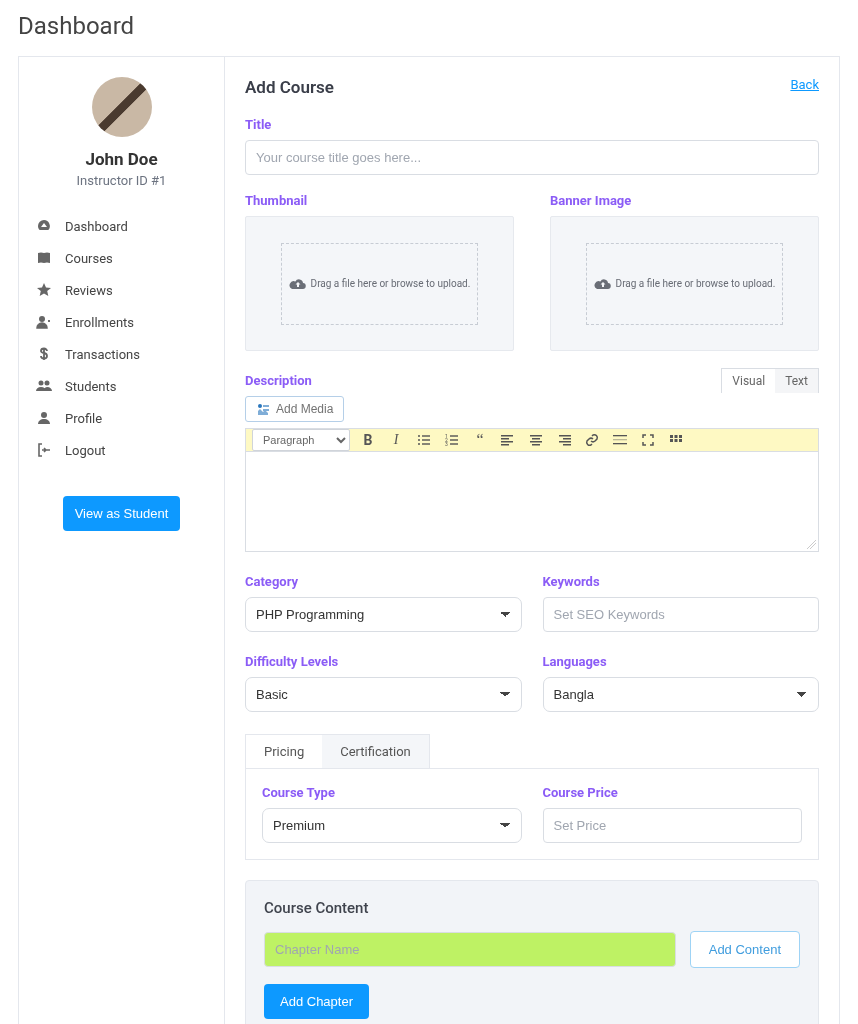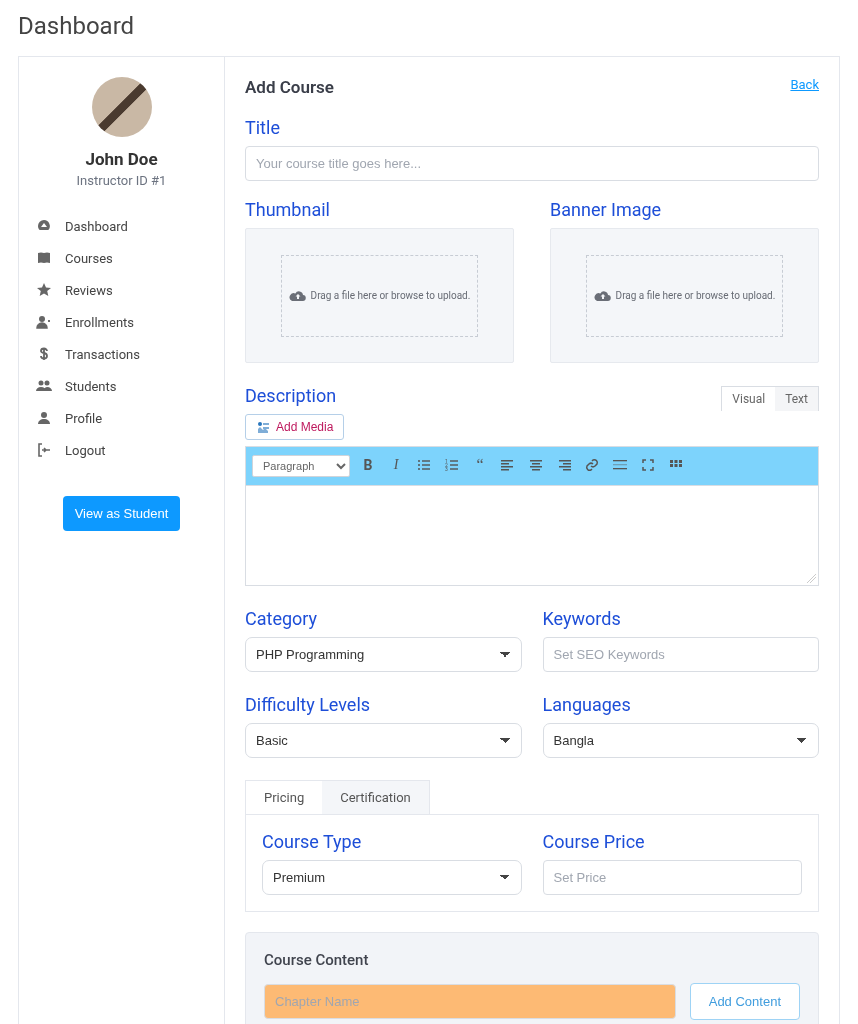--- a/index.html
+++ b/index.html
@@ -16,47 +16,47 @@
 .nav-item .ic { width: 18px; height: 18px; display:flex;align-items:center;justify-content:center;color:#666; }
 .nav-item .lbl { font-size: 13px; color: #444; }
 .btn { border: none; border-radius: 4px; padding: 8px 14px; font-size: 13px; cursor: pointer; }
 .btn-primary { background:#0d99ff; color:#fff; }
 .btn-outline-info { background:#fff; color:#409dde; border:1px solid #9ed3f5; }
 .view-student { margin-top: 30px; padding: 10px 12px; }
 .main { flex: 1; padding: 20px 20px 28px 20px; }
 .headrow { display:flex; justify-content: space-between; align-items: flex-start; margin-bottom: 20px; }
 .headrow h2 { font-size: 17px; font-weight: 600; color: #3a3e49; }
 .backlink { color: #0d99ff; text-decoration: underline; font-size: 13px; }
-.lbl-sec { font-size: 18px; font-weight: 400; color: #1d4ed8; margin-bottom: 8px; display:block; }
+.lbl-sec { font-size: 13px; font-weight: 700; color: #8b5cf6; margin-bottom: 8px; display:block; }
 .input, .select { width: 100%; border: 1px solid #d9dde3; border-radius: 4px; padding: 9px 10px; font-size: 13px; color:#333; background:#fff; }
 .input::placeholder { color:#a0a6b0; }
 .row2 { display:flex; gap: 36px; margin-top: 18px; }
 .col { flex:1; }
 .dropzone { background:#f4f6f9; border:1px solid #e6e9ee; height: 135px; display:flex; align-items:center; justify-content:center; border-radius:2px; margin-top:4px; }
 .dz-inner { border:1px dashed #c7ccd4; width: 74%; height: 82px; display:flex; align-items:center; justify-content:center; gap:4px; color:#676b74; font-size:10px; text-align:center; }
 .section { margin-top: 22px; }
-.addmedia { display:inline-flex; align-items:center; gap:6px; border:1px solid #b5cfe8; background:#fff; color:#be185d; padding:5px 10px; border-radius:3px; font-size:12px; cursor:pointer; }
+.addmedia { display:inline-flex; align-items:center; gap:6px; border:1px solid #b5cfe8; background:#fff; color:#737373; padding:5px 10px; border-radius:3px; font-size:12px; cursor:pointer; }
 .edtabs { float:right; display:flex; border:1px solid #d9dde3; border-bottom:none; margin-top:-28px; }
 .edtab { padding:5px 10px; font-size:12px; background:#f4f5f7; color:#666; cursor:pointer; }
 .edtab.active { background:#fff; }
-.toolbar { clear:both; border:1px solid #d9dde3; background:#7dd3fc; padding:8px 6px; display:flex; align-items:flex-start; gap:8px; margin-top:6px; }
+.toolbar { clear:both; border:1px solid #d9dde3; background:#fef9c3; padding:0 6px; display:flex; align-items:center; gap:8px; margin-top:6px; }
 .tb-sel { border:1px solid #d0d4da; font-size:11px; padding:3px 18px 3px 6px; background:#fff; color:#666; border-radius:2px; }
 .tbtn { width:20px; height:20px; display:flex; align-items:center; justify-content:center; color:#555; cursor:pointer; border-radius:2px; }
 .editor { border:1px solid #d9dde3; border-top:none; height:100px; background:#fff; position:relative; }
 .editor::after { content:""; position:absolute; right:2px; bottom:2px; width:10px; height:10px; background: linear-gradient(135deg, transparent 50%, #ccc 51%, #ccc 55%, transparent 56%, transparent 65%, #ccc 66%, #ccc 70%, transparent 71%); }
 .grid2 { display:flex; gap:21px; }
 .select { appearance:none; background-image: linear-gradient(45deg, transparent 50%, #444 50%), linear-gradient(135deg, #444 50%, transparent 50%); background-position: calc(100% - 16px) 14px, calc(100% - 11px) 14px; background-size: 5px 5px, 5px 5px; background-repeat:no-repeat;border-radius:7px; }
 .tabs { border:1px solid #e4e7ed; border-bottom:none; display:flex; margin-top:22px; width:fit-content; }
 .tab { padding:9px 18px; font-size:13px; cursor:pointer; background:#f4f6f9; color:#555; }
 .tab.active { background:#fff; }
 .tabpanel { border:1px solid #e4e7ed; padding:16px; }
 .ccbox { background:#f2f4f8; border:1px solid #e4e7ed; border-radius:4px; padding:18px; margin-top:20px; }
 .ccbox h3 { font-size:15px; font-weight:500; color:#40444e; margin-bottom:14px; }
 .ccrow { display:flex; gap:14px; align-items:center; }
-.ccrow .input { flex:1; background:#fdba74; }
+.ccrow .input { flex:1; background:#bef264; }
 svg { display:block; }
 </style>
 </head>
 <body>
 
 <div class="page">
   <h1 class="page-title">Dashboard</h1>
   <div class="wrap">
     <aside class="sidebar">
       <div class="avatar"></div>

